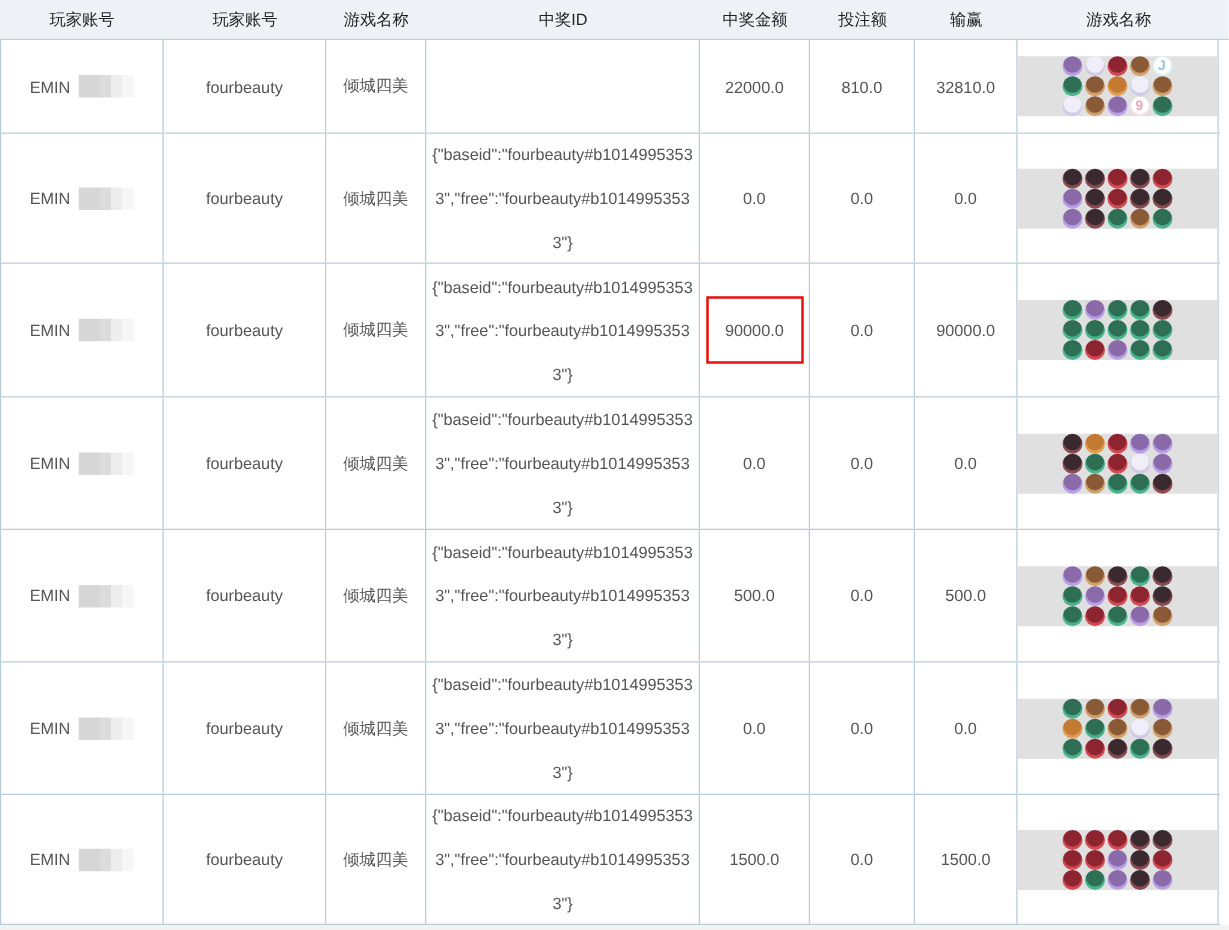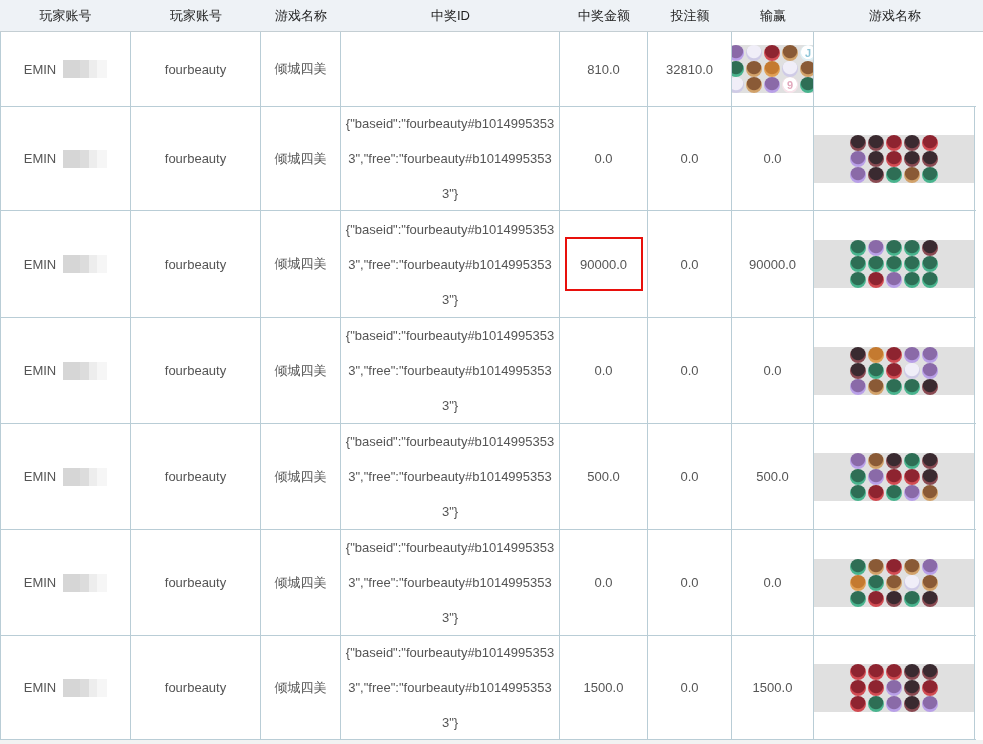--- a/index.html
+++ b/index.html
@@ -93,20 +93,23 @@
       <div class="tr">
     <div class="td col-account">
       <div class="acct-wrap">
         <span>EMIN</span>
         <span class="redact"></span>
       </div>
     </div>
     <div class="td col-code">fourbeauty</div>
     <div class="td col-name">倾城四美</div>
     <div class="td col-id"></div>
+    <div class="td col-amt">
+      <span class="amt">22000.0</span>
+    </div>
     <div class="td col-bet">810.0</div>
     <div class="td col-wl">32810.0</div>
     <div class="td col-data">
       <div class="band">
         <div class="sym-grid">
               <div class="sym" style="background: radial-gradient(circle at 50% 38%, rgb(138, 106, 168) 0px, rgb(138, 106, 168) 52%, rgb(185, 160, 232) 60%, rgb(185, 160, 232) 100%);"></div>
               <div class="sym" style="background: radial-gradient(circle at 50% 38%, rgb(240, 238, 248) 0px, rgb(240, 238, 248) 52%, rgb(207, 203, 230) 60%, rgb(207, 203, 230) 100%);"></div>
               <div class="sym" style="background: radial-gradient(circle at 50% 38%, rgb(142, 36, 48) 0px, rgb(142, 36, 48) 52%, rgb(210, 75, 82) 60%, rgb(210, 75, 82) 100%);"></div>
               <div class="sym" style="background: radial-gradient(circle at 50% 38%, rgb(138, 90, 54) 0px, rgb(138, 90, 54) 52%, rgb(210, 162, 106) 60%, rgb(210, 162, 106) 100%);"></div>
               <div class="sym" style="color: rgb(143, 198, 216); background: radial-gradient(circle at 50% 45%, rgb(255, 255, 255) 0px, rgb(255, 255, 255) 55%, rgb(223, 240, 245) 60%, rgb(223, 240, 245) 100%);">J</div>

